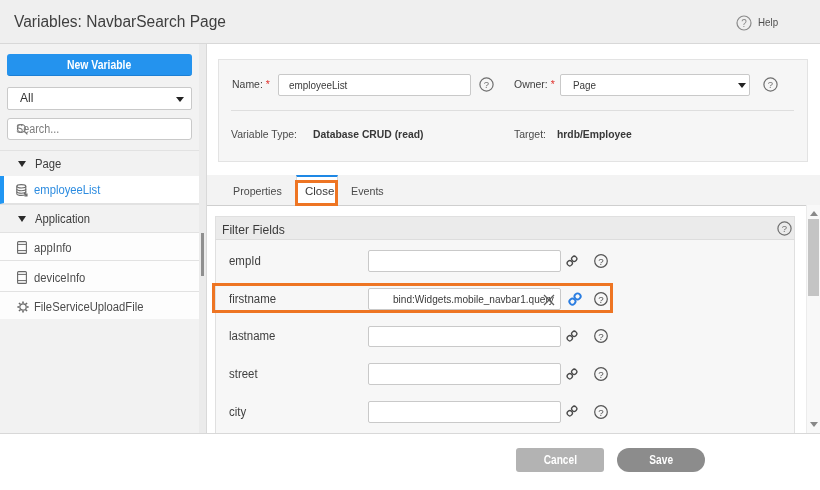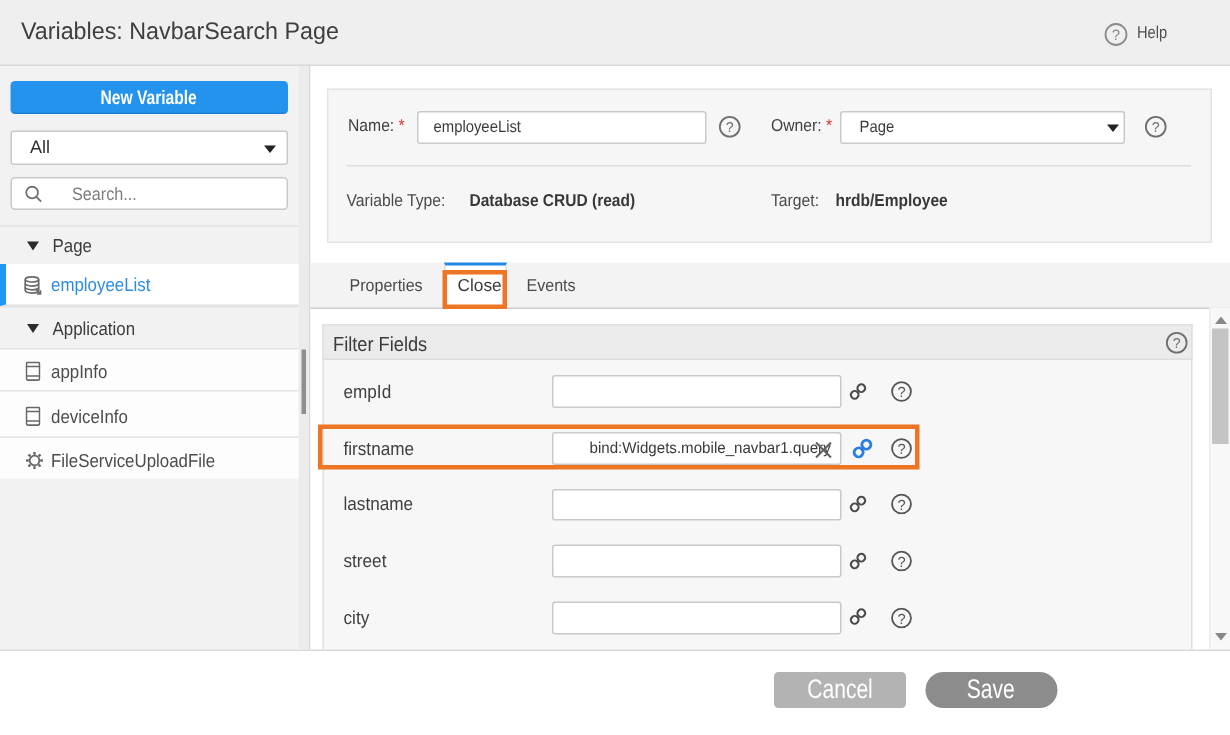--- a/index.html
+++ b/index.html
@@ -14,21 +14,21 @@
 #title { left:14px; top:13px; font-size:16px; color:#3e3e3e; }
 #help { left:736px; top:15px; }
 #helptxt { left:758px; top:16px; font-size:11.5px; color:#4f4f4f; transform:scaleX(0.85); transform-origin:0 50%; }
 
 
 #side { left:0; top:44px; width:199px; height:389px; background:#f2f2f2; }
 #gutter { left:199px; top:44px; width:8px; height:389px; background:#ebebeb; border-right:1px solid #d9d9d9; }
 #sthumb { left:201px; top:233px; width:3px; height:43px; background:#8f8f8f; }
 #newvar { left:7px; top:54px; width:185px; height:22px; background:#2493ee; border-radius:3px; color:#fff; font-weight:bold; font-size:13px; text-align:center; line-height:21px; border-bottom:1px solid #1c7fd4; }
 #allsel { left:7px; top:87px; width:185px; height:23px; background:#fff; border:1px solid #c9c9c9; border-radius:2px; font-size:12px; color:#333; line-height:21px; padding-left:12px; }
-#srch { left:7px; top:118px; width:185px; height:22px; background:#fff; border:1px solid #c9c9c9; border-radius:3px; font-size:12px; color:#7d7d7d; line-height:20px; padding-left:40px; }
+#srch { left:7px; top:118px; width:185px; height:22px; background:#fff; border:1px solid #c9c9c9; border-radius:3px; font-size:12px; color:#7d7d7d; line-height:20px; padding-left:8px; }
 
 .row { left:0; width:199px; height:28px; border-top:1px solid #e2e2e2; font-size:12.5px; color:#3c3c3c; }
 .rowi { background:#fdfdfd; color:#4c4c4c;text-align:right; }
 .tri { position:absolute; left:18px; top:11px; width:0; height:0; border-left:4.5px solid transparent; border-right:4.5px solid transparent; border-top:6px solid #2b2b2b; }
 .rlabel { position:absolute; left:35px; top:7px; transform:scaleX(0.9); transform-origin:0 50%; }
 .ricon { position:absolute; left:17px; top:8px; }
 
 
 #main { left:207px; top:44px; width:613px; height:389px; background:#fff; }
 #box { left:11px; top:15px; width:590px; height:103px; background:#f6f6f6; border:1px solid #e3e3e3; }
@@ -52,21 +52,21 @@
 .finp { left:161px; width:193px; height:21.5px; background:#fff; border:1px solid #c9c9c9; border-radius:2px; }
 
 #orect2 { left:5px; top:239px; width:401px; height:30px; border:3px solid #ee7523; }
 
 
 #sbar { left:599px; top:161px; width:14px; height:228px; background:#f8f8f8; border-left:1px solid #ececec; }
 #sbthumb { left:600.5px; top:175px; width:11px; height:77px; background:#c4c4c4; }
 
 
 #foot { left:0; top:433px; width:820px; height:57px; background:#fff; border-top:1px solid #d8d8d8; }
-.btn { top:448px; width:88px; height:24px; border-radius:3px; color:#fff; font-weight:normal; font-size:18px; text-align:center; line-height:23px; }
+.btn { top:448px; width:88px; height:24px; border-radius:3px; color:#fff; font-weight:bold; font-size:13px; text-align:center; line-height:23px; }
 </style>
 </head>
 <body>
 <div id="page">
   <div class="abs" id="hdr"></div>
   <div class="abs cx97" id="title">Variables: NavbarSearch Page</div>
   <div class="abs" id="help">
     <svg width="16" height="16" viewBox="0 0 16 16">
         <circle cx="8" cy="8" r="7" fill="none" stroke="#8a8a8a" stroke-width="1.2"></circle>
         <text x="8" y="11.5" font-size="10" text-anchor="middle" fill="#8a8a8a" font-family="Liberation Sans">?</text>

